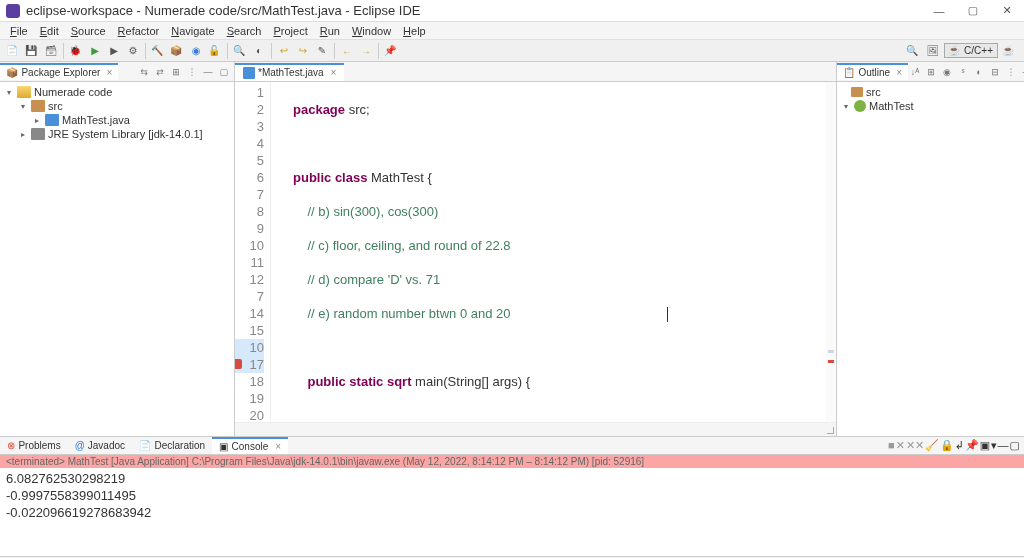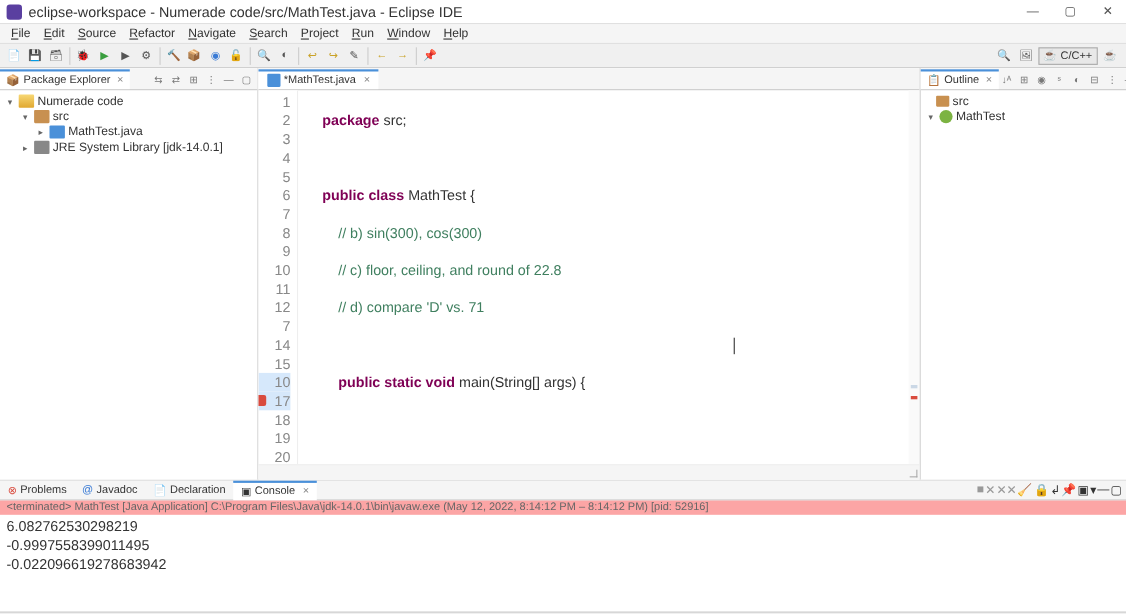--- a/index.html
+++ b/index.html
@@ -194,22 +194,23 @@
           <div class="gl">19</div>
           <div class="gl">20</div>
       </div>
       <div class="src">
 <div class="ln"><span class="kw">package</span><span> src;</span></div>
 <div class="ln"></div>
 <div class="ln"><span class="kw">public class</span><span> MathTest {</span></div>
 <div class="ln cm">    // b) sin(300), cos(300)</div>
 <div class="ln cm">    // c) floor, ceiling, and round of 22.8</div>
 <div class="ln cm">    // d) compare 'D' vs. 71</div>
+<div class="ln cm">    // e) random number btwn 0 and 20</div>
 <div class="ln"></div>
-<div class="ln">    <span class="kw">public static void</span><span> main(String[] args) {</span></div>
+<div class="ln">    <span class="kw">public static sqrt</span><span> main(String[] args) {</span></div>
 
 
 
 
 
 
 
 
 
 

